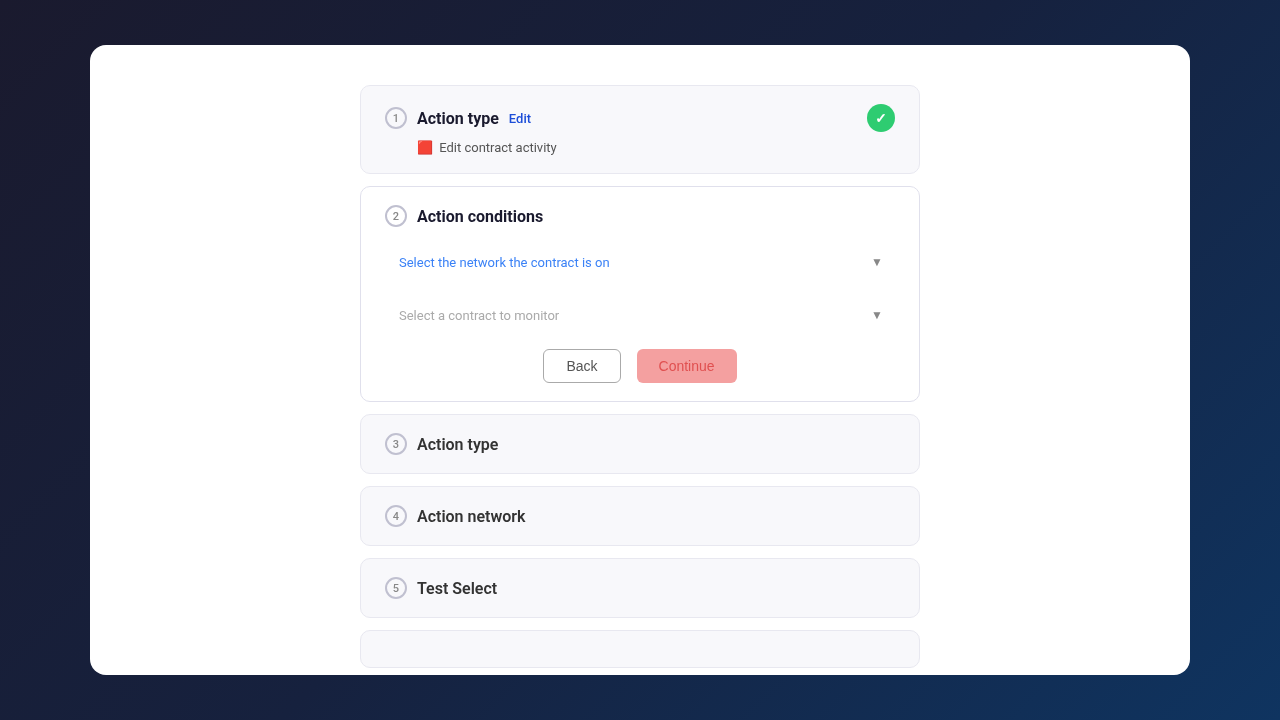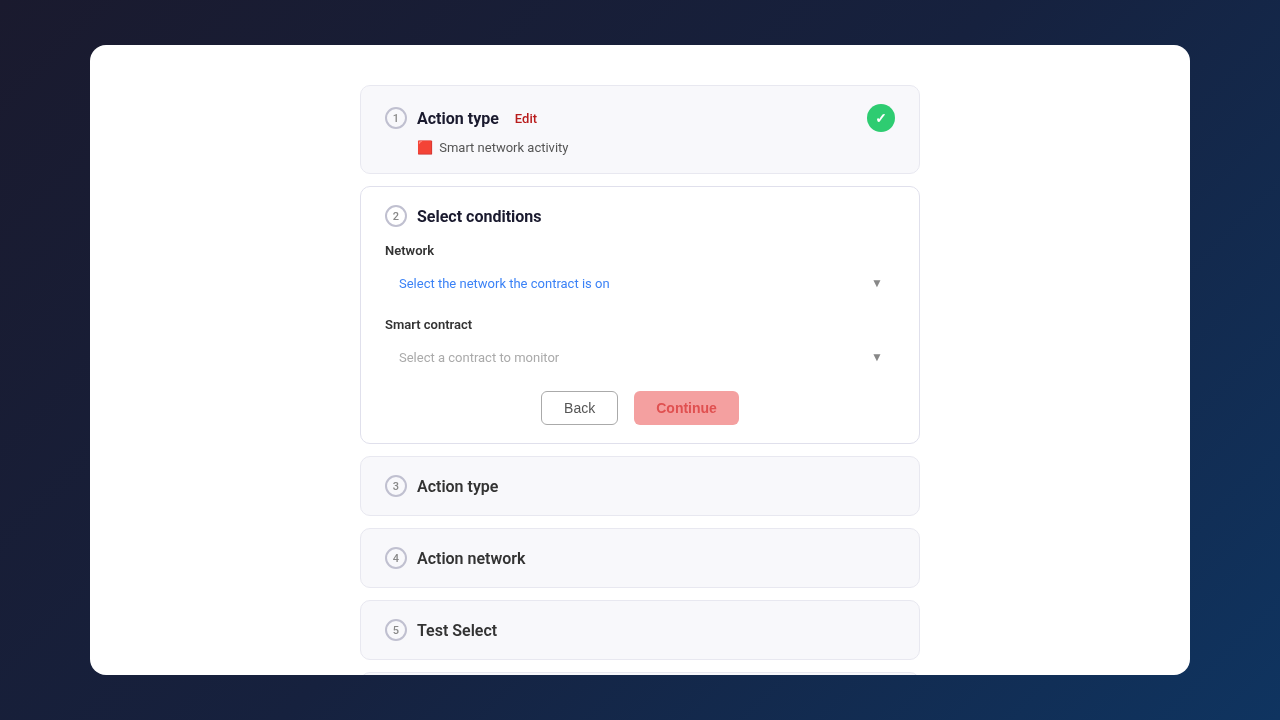--- a/index.html
+++ b/index.html
@@ -70,24 +70,23 @@
     }
 
     .step-title {
       font-size: 16px;
       font-weight: 700;
       color: #1a1a2e;
     }
 
     .step-edit {
       font-size: 13px;
-      color: #b91c1c;
+      color: #1d4ed8;
       font-weight: 500;
       cursor: pointer;
-      margin-left: 6px;
     }
 
     .step-check {
       margin-left: auto;
       width: 28px;
       height: 28px;
       background: #2ecc71;
       border-radius: 50%;
       display: flex;
       align-items: center;
@@ -166,21 +165,21 @@
       cursor: pointer;
     }
 
     .btn-continue {
       padding: 8px 22px;
       border: none;
       border-radius: 6px;
       background: #f4a0a0;
       color: #e05050;
       font-size: 14px;
-      font-weight: 700;
+      font-weight: 400;
       cursor: pointer;
     }
 
     .step-card.inactive .step-title {
       color: #333;
       font-weight: 600;
       text-align: center;
     }
   </style>
 </head>
@@ -191,42 +190,40 @@
 
     <div class="step-card">
       <div class="step-header">
         <div class="step-number">1</div>
         <span class="step-title">Action type</span>
         <span class="step-edit">Edit</span>
         <div class="step-check">✓</div>
       </div>
       <div class="step-subtitle">
         <span>🟥</span>
-        <span>Smart network activity</span>
+        <span>Edit contract activity</span>
       </div>
     </div>
 
     <div class="step-card active">
       <div class="step-header">
         <div class="step-number">2</div>
-        <span class="step-title">Select conditions</span>
+        <span class="step-title">Action conditions</span>
       </div>
       <div class="step-body">
         <div class="field-group">
-          <div class="field-label">Network</div>
           <div class="select-wrapper">
             <select style="color: rgb(170, 170, 170); background: transparent; position: relative; z-index: 1; opacity: 0;">
               <option value="" disabled="" selected=""></option>
             </select>
             <span class="select-chevron">▼</span>
             <div style="position:absolute;left:14px;top:50%;transform:translateY(-50%);font-size:13px;color:#3b82f6;pointer-events:none;">Select the network the contract is on</div>
           </div>
         </div>
         <div class="field-group">
-          <div class="field-label">Smart contract</div>
           <div class="select-wrapper">
             <select style="color: rgb(170, 170, 170); background: transparent; position: relative; z-index: 1; opacity: 0;">
               <option value="" disabled="" selected=""></option>
             </select>
             <span class="select-chevron">▼</span>
             <div style="position:absolute;left:14px;top:50%;transform:translateY(-50%);font-size:13px;color:#aaa;pointer-events:none;">Select a contract to monitor</div>
           </div>
         </div>
         <div class="action-row">
           <button class="btn-back">Back</button>

